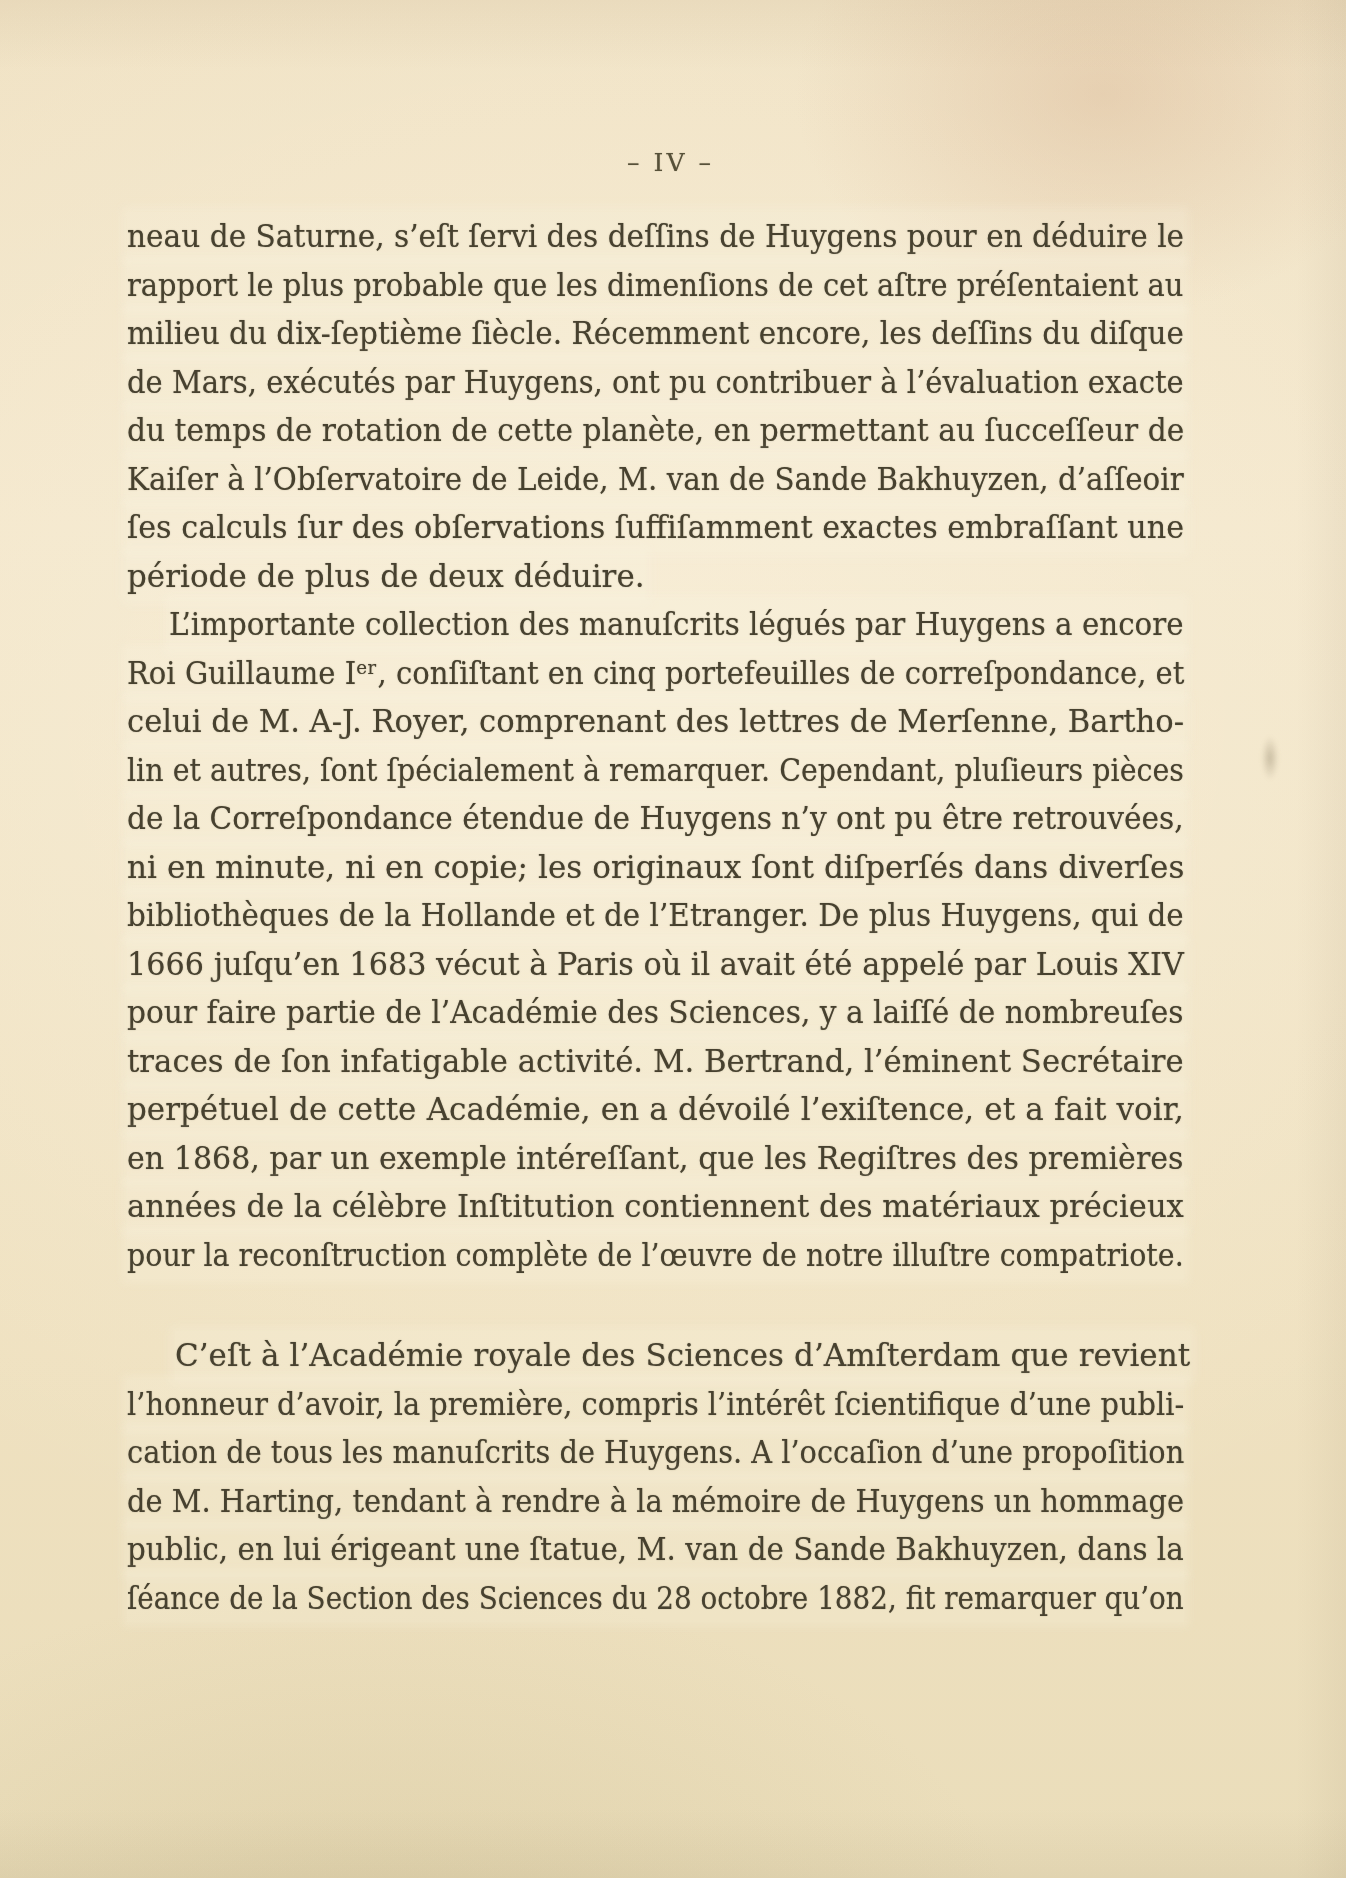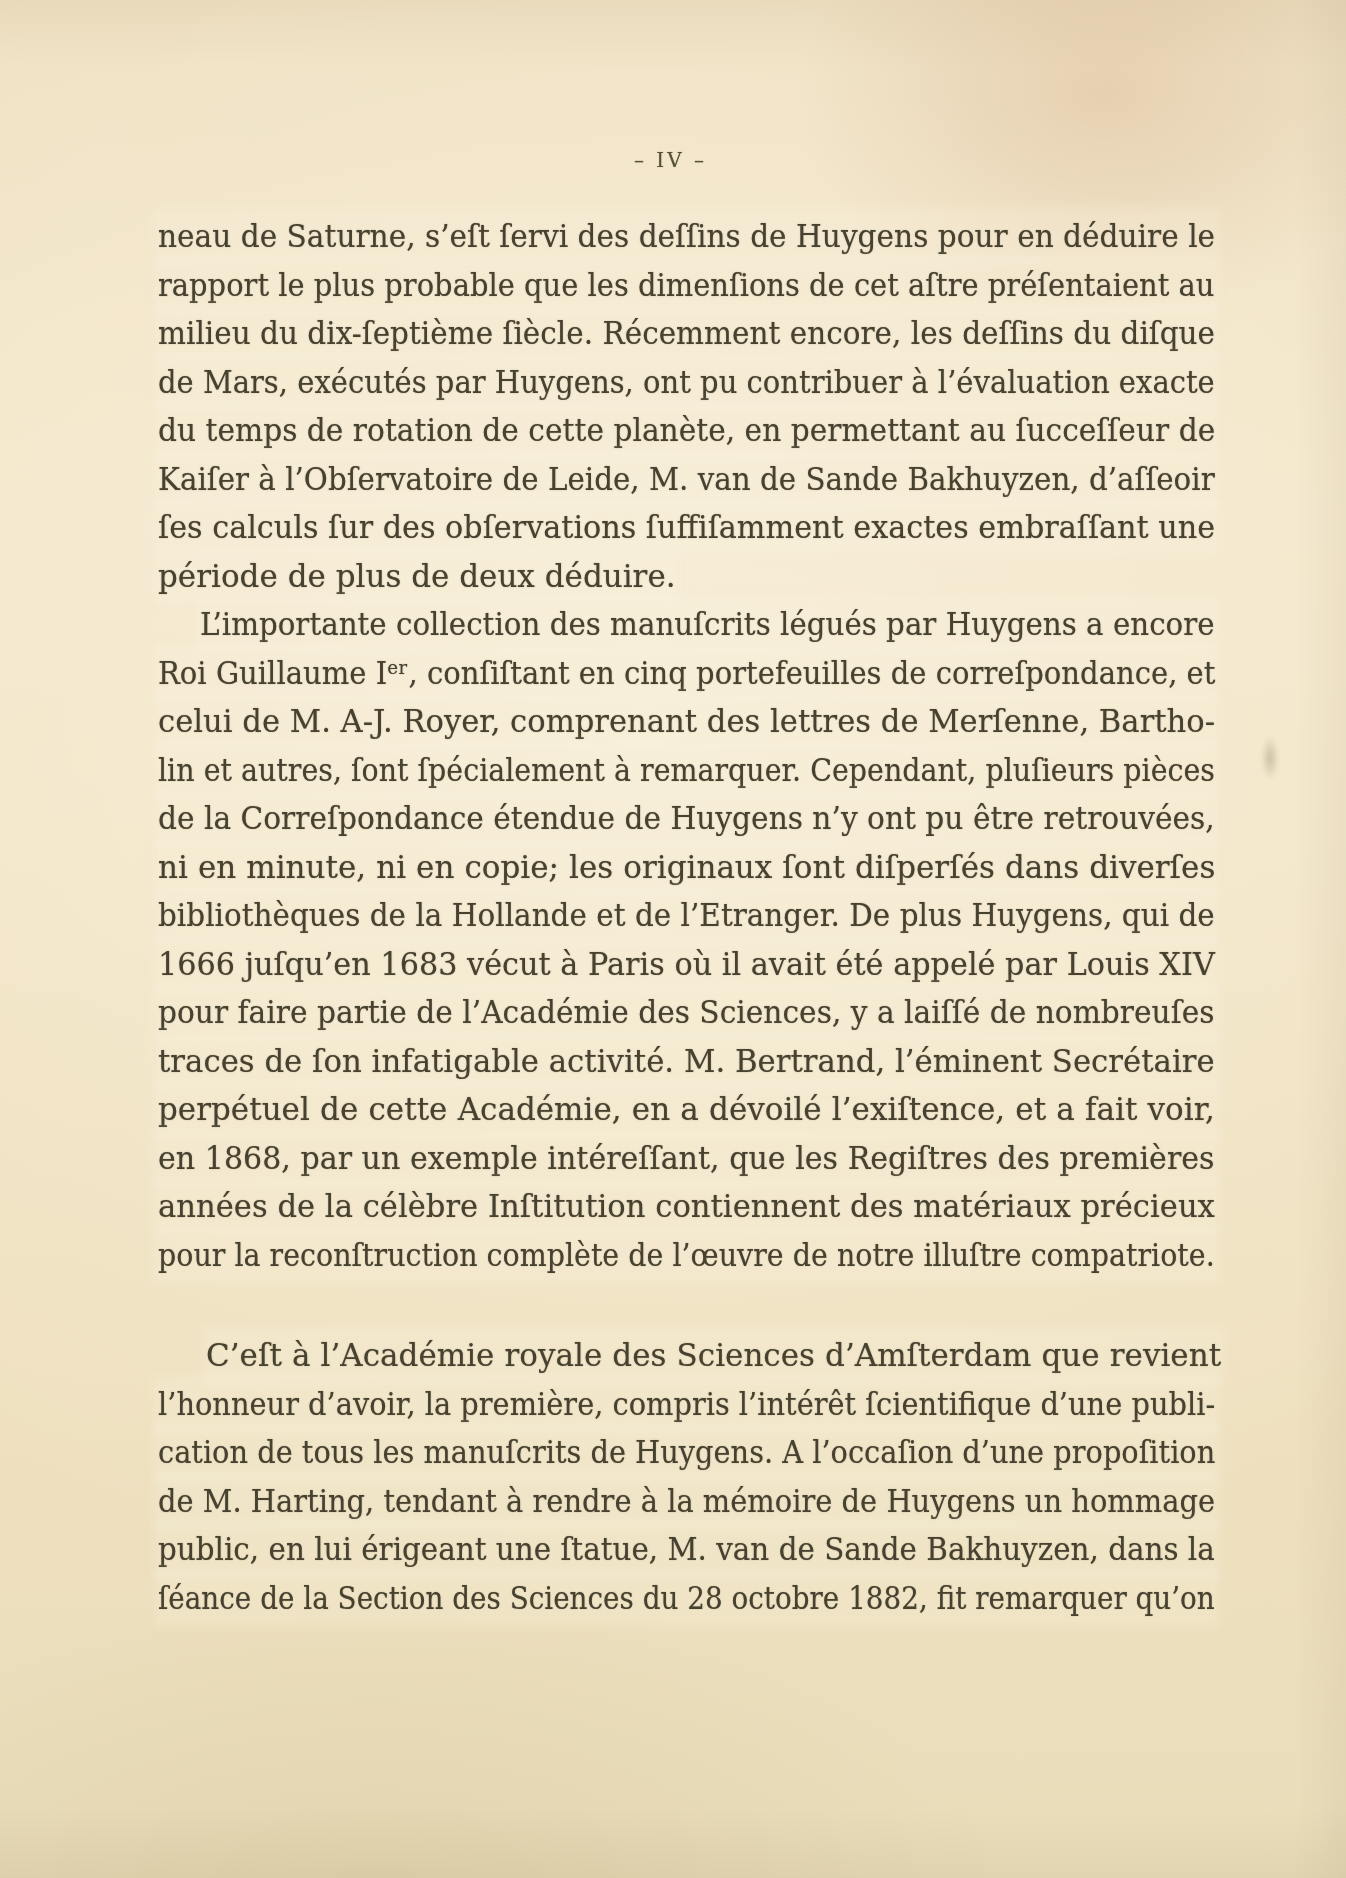--- a/index.html
+++ b/index.html
@@ -22,26 +22,26 @@
     position: absolute; top: 0; right: 0; width: 50px; height: 100%;
     background: linear-gradient(to left, rgba(120,100,70,0.07), rgba(120,100,70,0));
   }
   .edge-shade-bottom {
     position: absolute; left: 0; bottom: 0; width: 100%; height: 70px;
     background: linear-gradient(to top, rgba(120,105,65,0.08), rgba(120,105,65,0));
   }
   .page-header {
     position: absolute; left: 142px; top: 148px; width: 1057px;
     text-align: center;
-    font-size: 20px; letter-spacing: 3px;
+    font-size: 25px; letter-spacing: 3px;
     color: #575139;
     text-shadow: 0 0 1px rgba(87,81,57,0.55);
   }
   .text-block {
-    position: absolute; left: 158px; top: 212px; width: 1057px;
+    position: absolute; left: 127px; top: 212px; width: 1057px;
     color: #47412f;
     font-size: 31px;
     text-shadow: 0 0 1.2px rgba(71,65,47,0.5);
   }
   .para { margin: 0; }
   .para.gap-before { margin-top: 52px; }
   .line { height: 48.5px; line-height: 48.5px; white-space: nowrap; }
   .ink {
     display: inline-block;
     white-space: pre;

